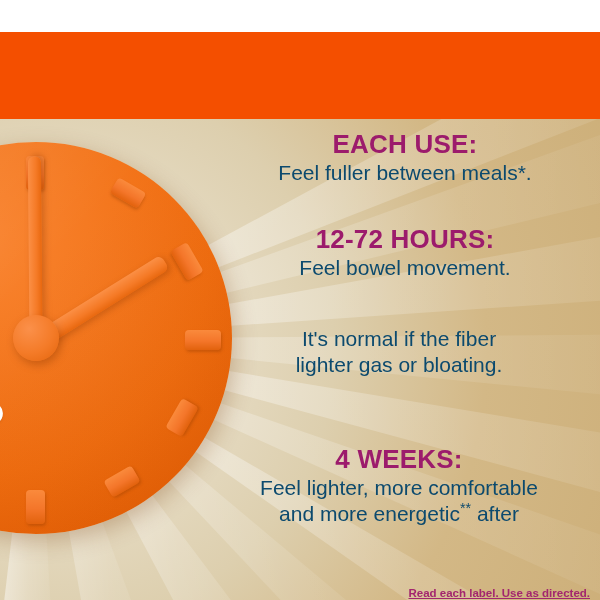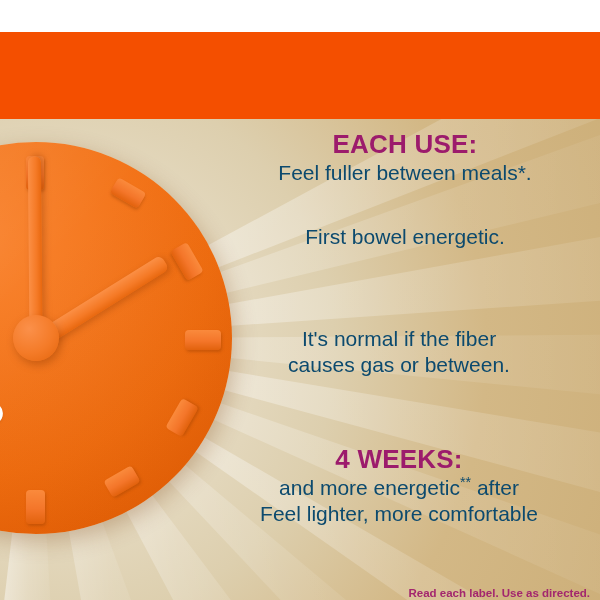--- a/index.html
+++ b/index.html
@@ -174,20 +174,21 @@
 
   .disclaimer {
     position: absolute;
     right: 10px;
     top: 468px;
     color: #a3266e;
     font-family: "Liberation Sans", sans-serif;
     font-size: 11.5px;
     font-weight: bold;
     white-space: nowrap;
+    text-decoration: underline;
   }
 </style>
 </head>
 <body>
 
 <div class="infographic">
 
   <div class="bg-wrap">
     <svg class="rays" viewBox="0 0 600 513" preserveAspectRatio="none">
       <defs>
@@ -246,32 +247,33 @@
   <div class="header-title">WHAT TO EXPECT AFTER...</div>
 
   <div class="content">
 
     <div class="block b1">
       <div class="heading">EACH USE:</div>
       <div class="line">Feel fuller between meals*.</div>
     </div>
 
     <div class="block b2">
-      <div class="line">First bowel energetic.</div>
+      <div class="heading">12-72 HOURS:</div>
+      <div class="line">Feel bowel movement.</div>
     </div>
 
     <div class="block b3">
       <div class="line">It's normal if the fiber</div>
-      <div class="line">causes gas or between.</div>
+      <div class="line">lighter gas or bloating.</div>
     </div>
 
     <div class="block b4">
       <div class="heading">4 WEEKS:</div>
+      <div class="line">Feel lighter, more comfortable</div>
       <div class="line">
         <span>and more energetic</span><sup class="mark">**</sup><span> after</span>
       </div>
-      <div class="line">Feel lighter, more comfortable</div>
     </div>
 
     <div class="disclaimer">Read each label. Use as directed.</div>
   </div>
 
 </div>
 
 </body></html>

